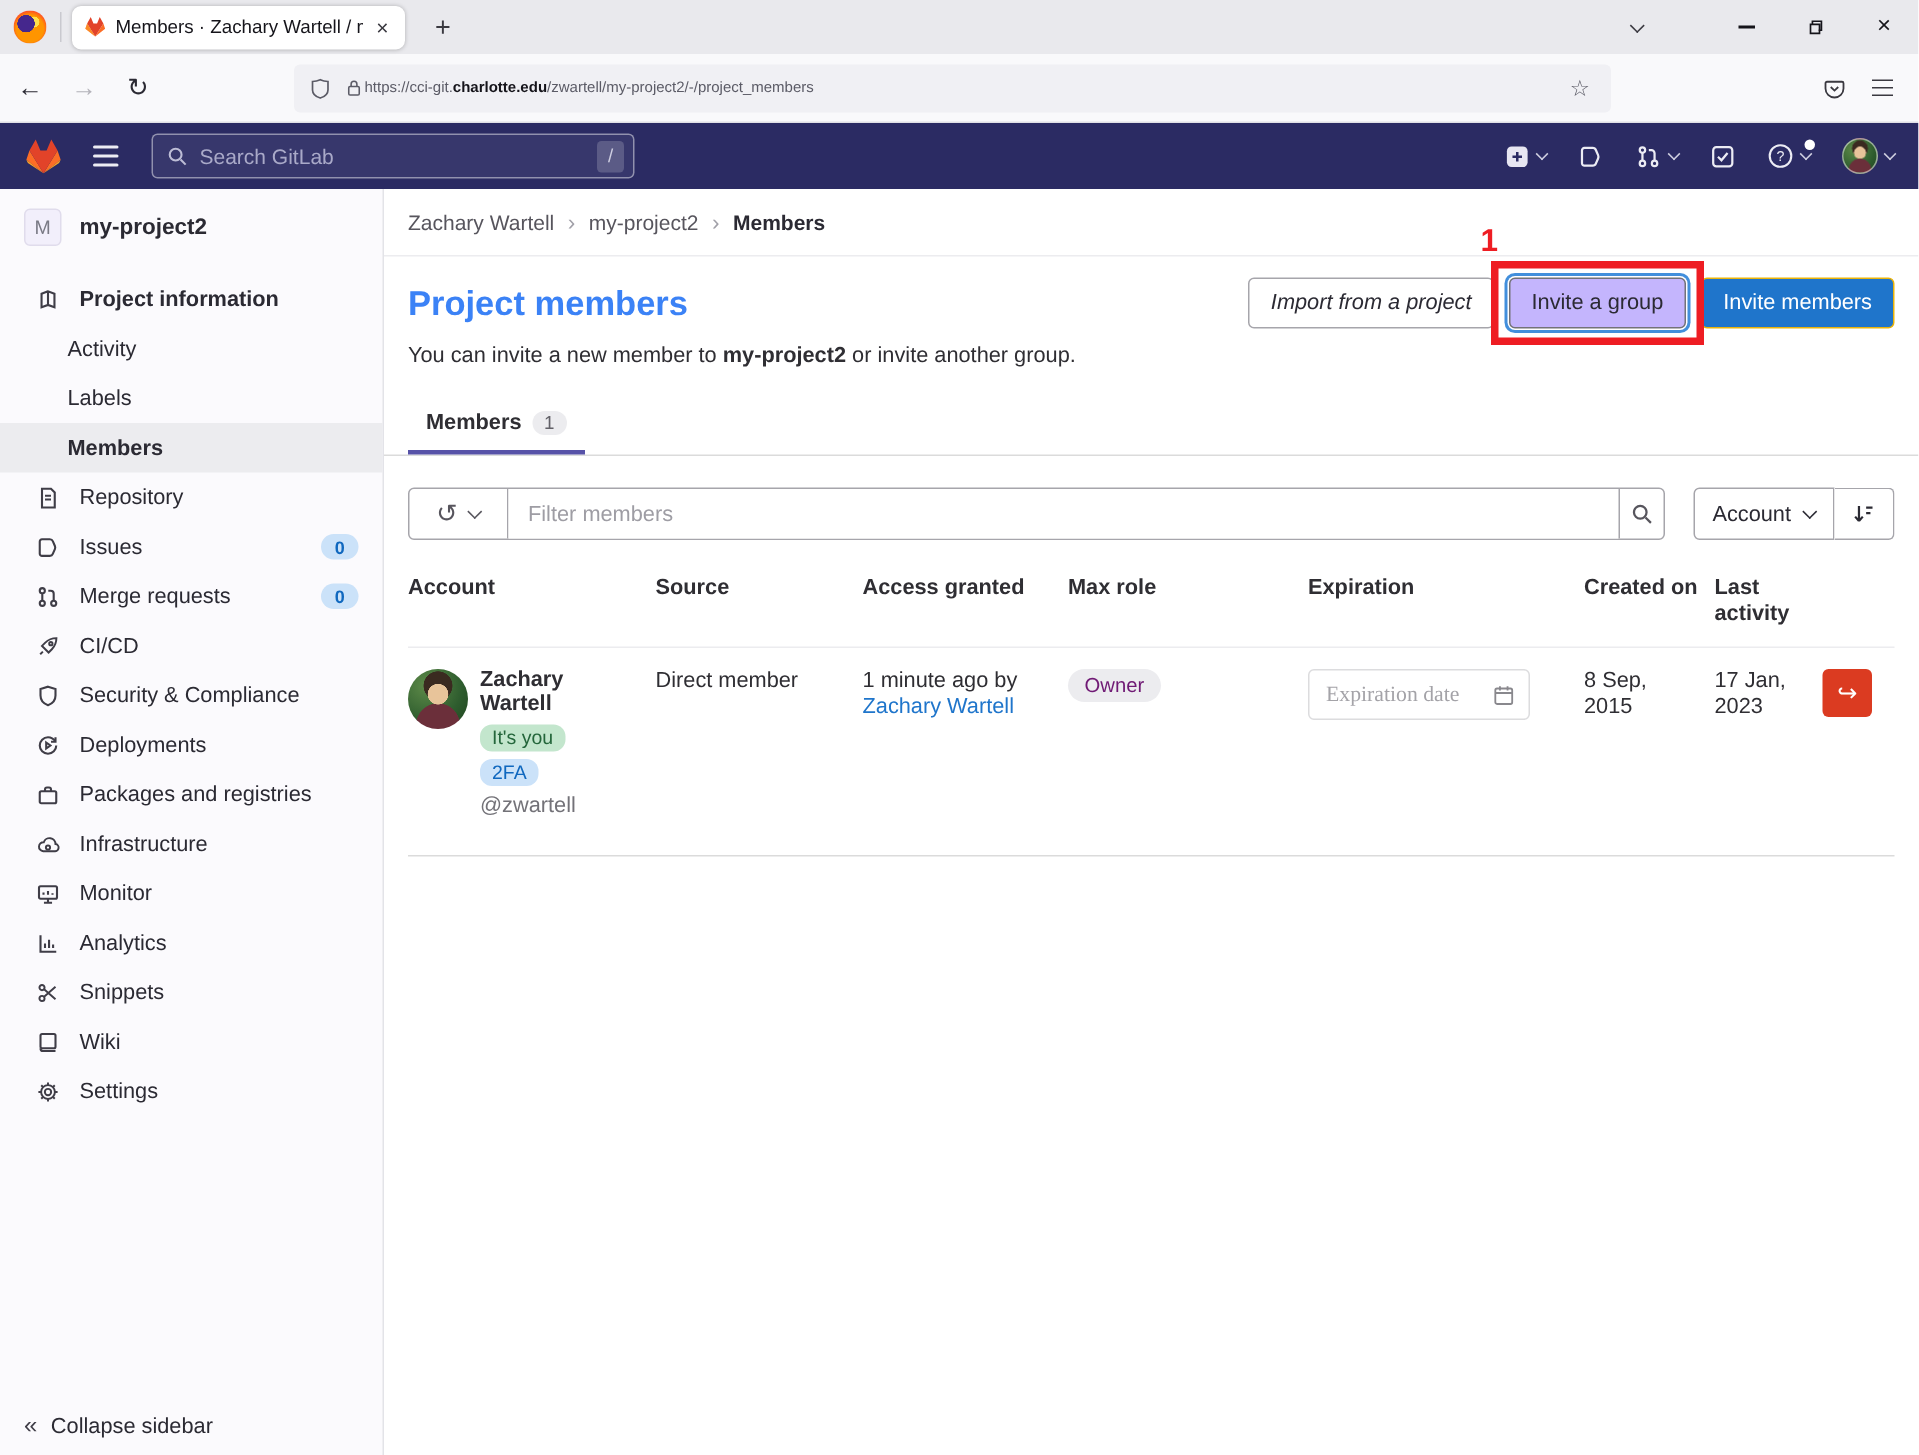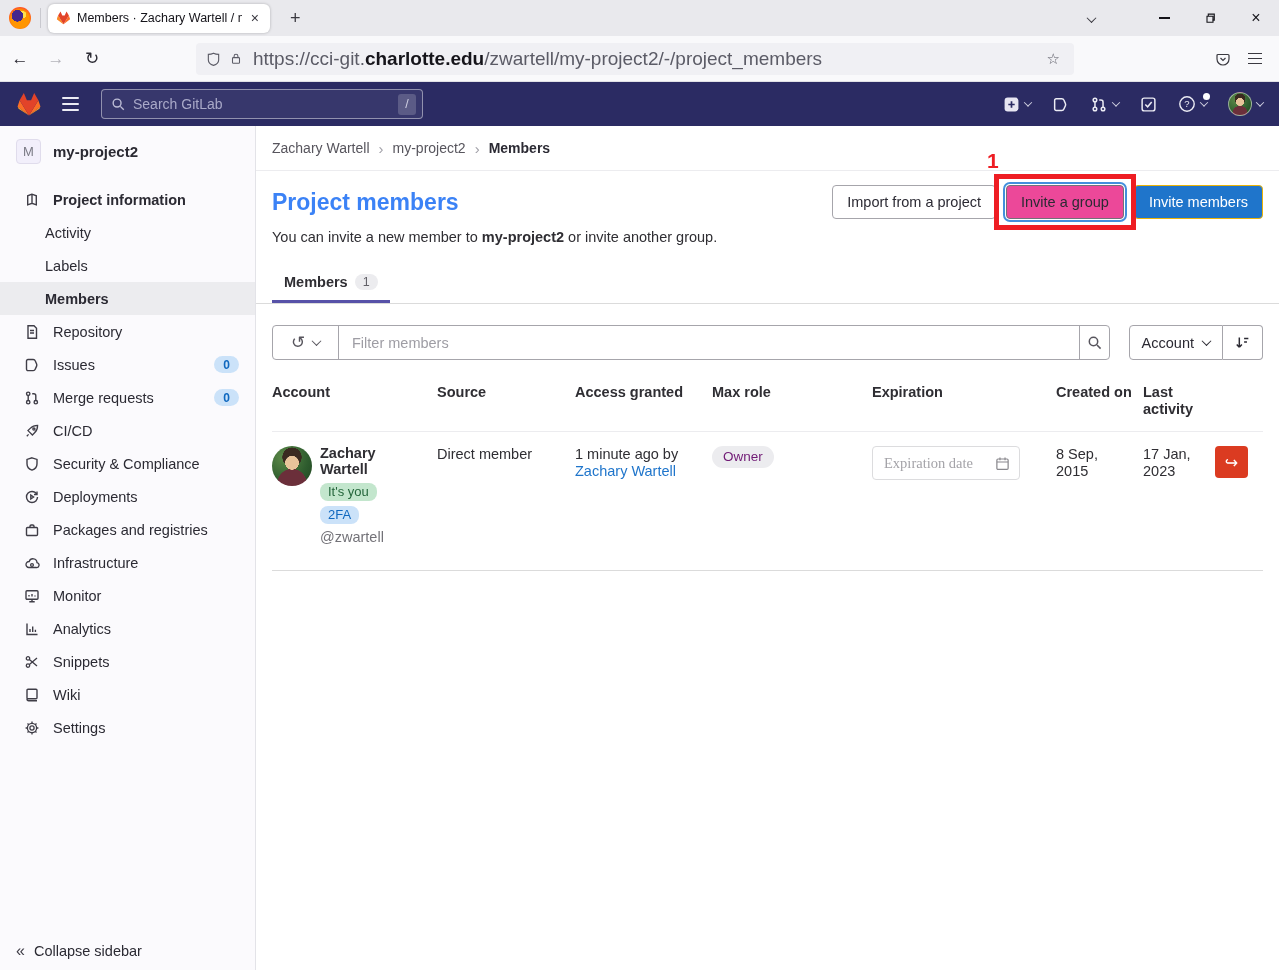--- a/index.html
+++ b/index.html
@@ -27,21 +27,21 @@
   .win-restore svg { display:block; }
   .win-close { font-size:16px; }
 
   .toolbar { height:46px; background:#f9f9fb; display:flex; align-items:center; border-bottom:1px solid #e0e0e6; }
   .nav-ic { width:32px; height:32px; display:flex; align-items:center; justify-content:center;
     font-size:17px; color:#2b2a33; margin-left:4px; border-radius:4px; }
   .nav-ic.disabled { color:#b4b3ba; }
   .urlbar { width:878px; height:32px; background:#f0f0f4; border-radius:4px; margin-left:88px;
     display:flex; align-items:center; padding:0 10px; }
   .urlbar svg { flex:none; }
-  .url-text { font-size:19px; color:#5b5b66; margin-left:10px; flex:1; white-space:nowrap; overflow:hidden; }
+  .url-text { font-size:10px; color:#5b5b66; margin-left:0; flex:1; white-space:nowrap; overflow:hidden; }
   .url-domain { color:#15141a; font-weight:700; }
   .star-btn { font-size:15px; color:#5b5b66; padding:0 4px; }
   .toolbar-right { margin-left:auto; display:flex; align-items:center; margin-right:8px; }
   .tb-ic { width:32px; height:32px; display:flex; align-items:center; justify-content:center; color:#3a3940; }
   .burger { display:flex; flex-direction:column; gap:3.5px; }
   .burger i { width:14px; height:1.6px; background:#3a3940; display:block; }
 
   
   .gl-navbar { height:44px; background:#2b2b63; display:flex; align-items:center; padding:0 16px; }
   .gl-logo { width:26px; height:25px; flex:none; }
@@ -92,22 +92,22 @@
   .breadcrumb { height:45px; display:flex; align-items:center; gap:9px; padding:0 16px;
     border-bottom:1px solid #ececef; font-size:14px; color:#57555d; }
   .crumb-sep { color:#a1a0a8; font-size:15px; }
   .crumb-last { color:#2b2a33; font-weight:700; }
 
   .page-header { display:flex; align-items:center; justify-content:space-between; padding:14px 16px 0; }
   .page-title { font-size:23px; font-weight:700; color:#3b82f6; }
   .header-actions { display:flex; align-items:center; gap:10px; }
   .btn { height:34px; padding:0 14px; border-radius:4px; font-size:14.5px; font-family:inherit;
     display:inline-flex; align-items:center; justify-content:center; white-space:nowrap; }
-  .btn-default { background:#fff; border:1px solid #a6a5ab; color:#2b2a33; }
-  .btn-focused { background:#ec4899; border:1px solid #737278; color:#2b2a33;
+  .btn-default { background:#fff; border:1px solid #a6a5ab; color:#2b2a33;font-style:italic; }
+  .btn-focused { background:#c4b5fd; border:1px solid #737278; color:#2b2a33;
     box-shadow:0 0 0 1px #fff, 0 0 0 3px #428fdc; }
   .btn-primary { background:#1f75cb; border:1px solid #eab308; color:#fff; }
   .annotation-box { position:relative; display:inline-flex; border:5px solid #ee1d23;
     padding:6px 7px; margin:-11px -12px; z-index:5; }
   .annotation-num { position:absolute; top:-30px; left:-12px; color:#ee1d23;
     font-size:21px; font-weight:700; }
 
   .subtitle { padding:10px 16px 0; font-size:14.5px; color:#2f2e33; }
   .subtitle b { font-weight:700; }
 

